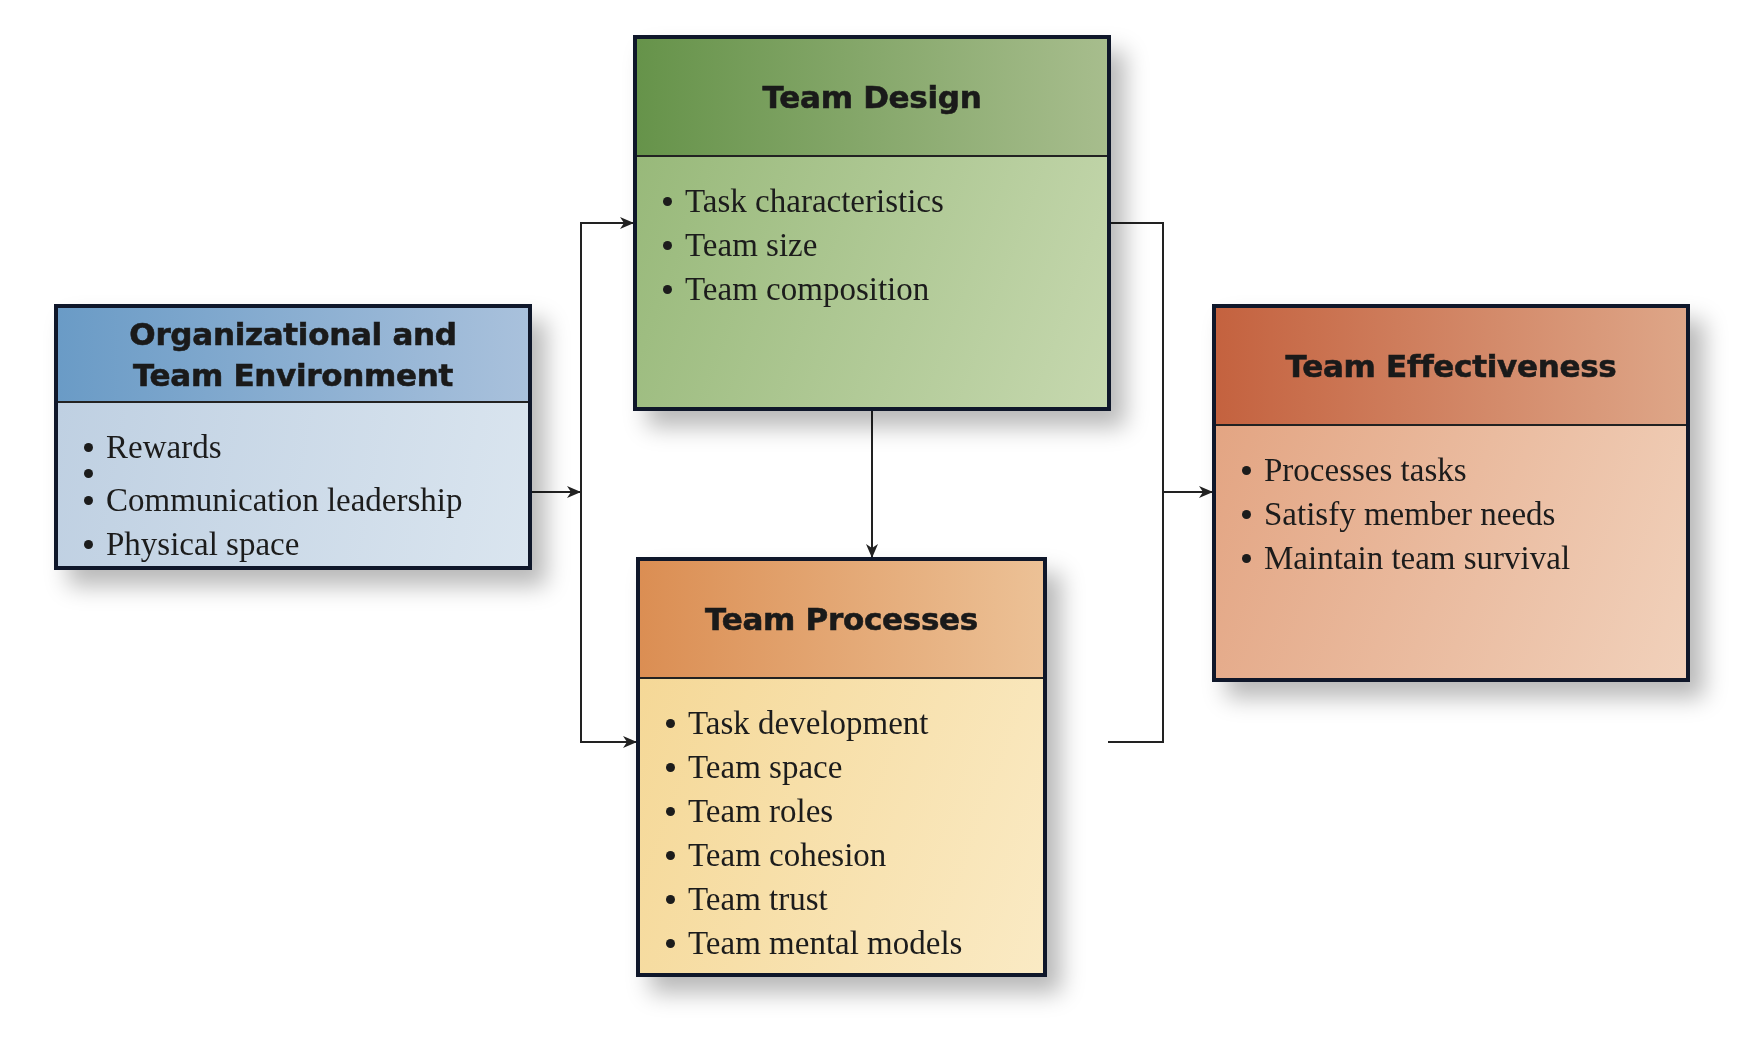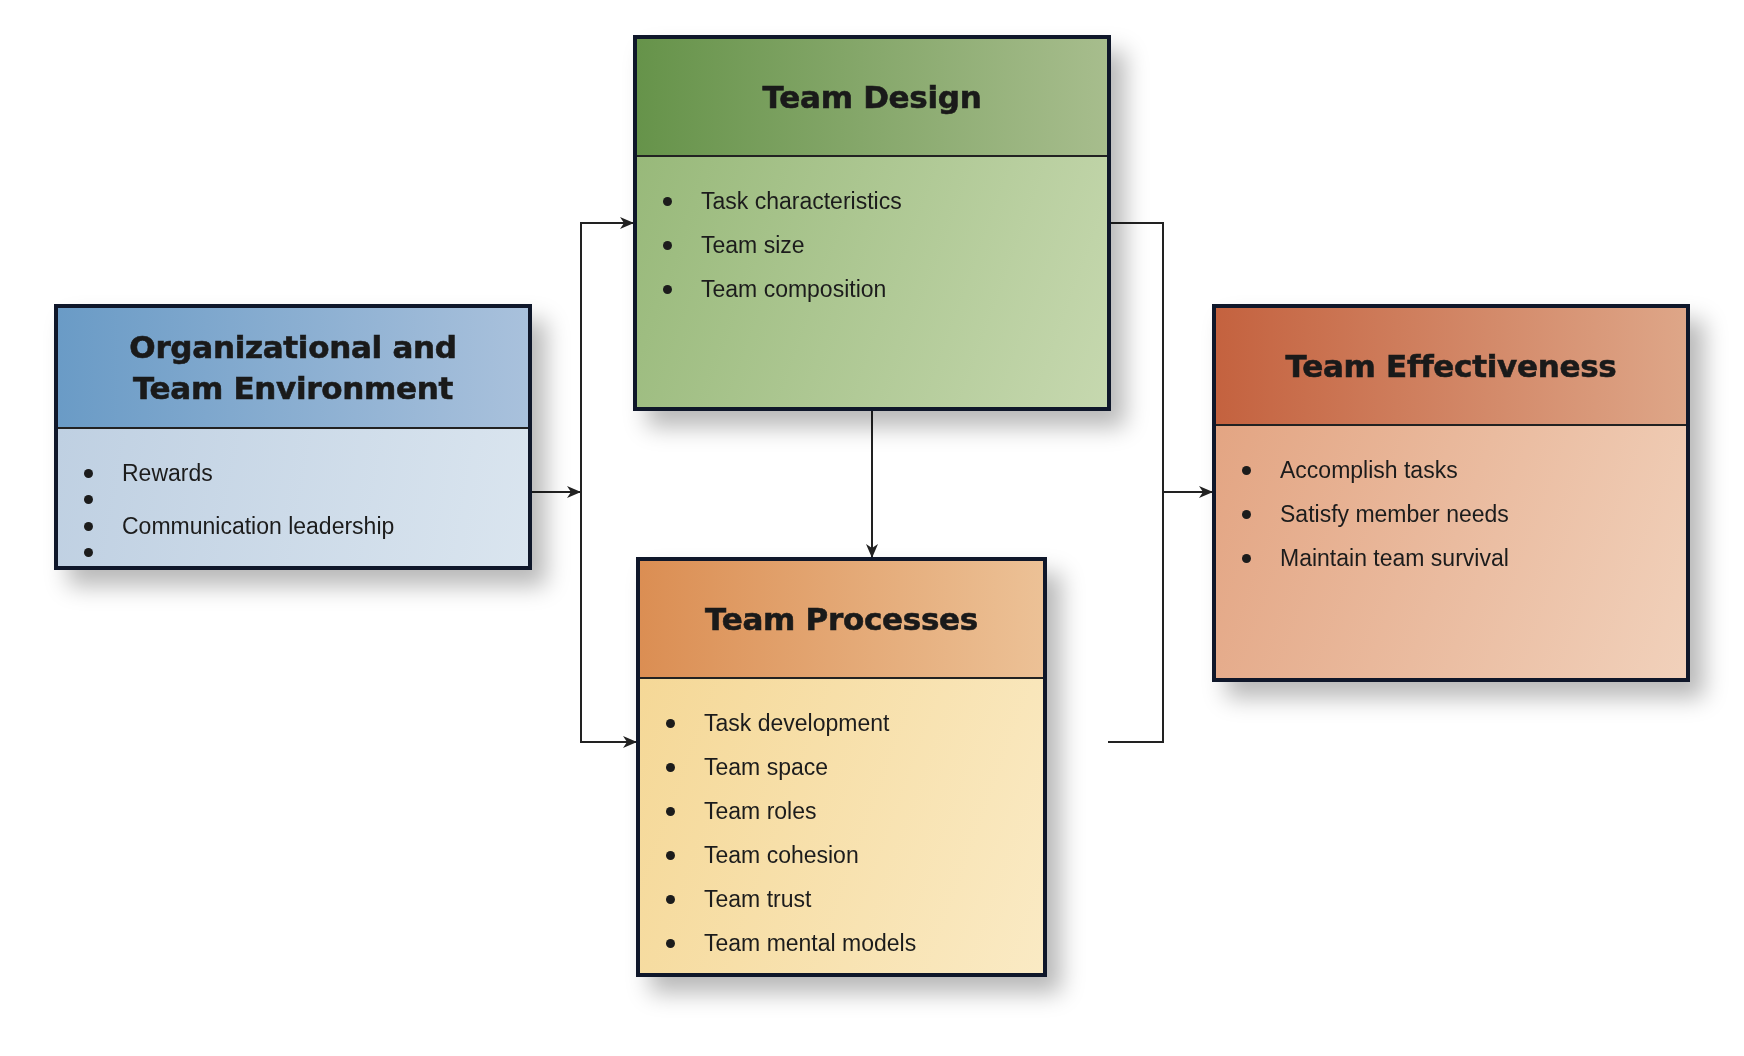--- a/index.html
+++ b/index.html
@@ -43,28 +43,27 @@
     flex: 1;
     box-sizing: border-box;
     padding: 22px 20px 0 26px;
   }
   .box-body ul {
     list-style: none;
     margin: 0;
     padding: 0;
   }
   .box-body li {
-    font-family: Liberation Sans, sans-serif;
-    font-size: 23px;
+    font-family: Liberation Serif, serif;
+    font-size: 33px;
     line-height: 44px;
     color: #1c1c1c;
     white-space: nowrap;
     display: flex;
     align-items: center;
-    gap: 16px;
   }
   .bullet {
     display: inline-block;
     width: 9px;
     height: 9px;
     border-radius: 50%;
     background: #1c1c1c;
     margin-right: 13px;
     flex: 0 0 auto;
   }
@@ -140,20 +139,21 @@
         </li>
       <li>
           <span class="bullet"></span>
         </li>
       <li>
           <span class="bullet"></span>
           <span>Communication leadership</span>
         </li>
       <li>
           <span class="bullet"></span>
+          <span>Physical space</span>
         </li>
     </ul>
   </div>
 </div>
 
 <div class="box" id="box-design">
   <div class="box-header">
     <span>Team Design</span>
   </div>
   <div class="box-body">
@@ -209,21 +209,21 @@
 </div>
 
 <div class="box" id="box-effect">
   <div class="box-header">
     <span>Team Effectiveness</span>
   </div>
   <div class="box-body">
     <ul>
       <li>
           <span class="bullet"></span>
-          <span>Accomplish tasks</span>
+          <span>Processes tasks</span>
         </li>
       <li>
           <span class="bullet"></span>
           <span>Satisfy member needs</span>
         </li>
       <li>
           <span class="bullet"></span>
           <span>Maintain team survival</span>
         </li>
     </ul>

